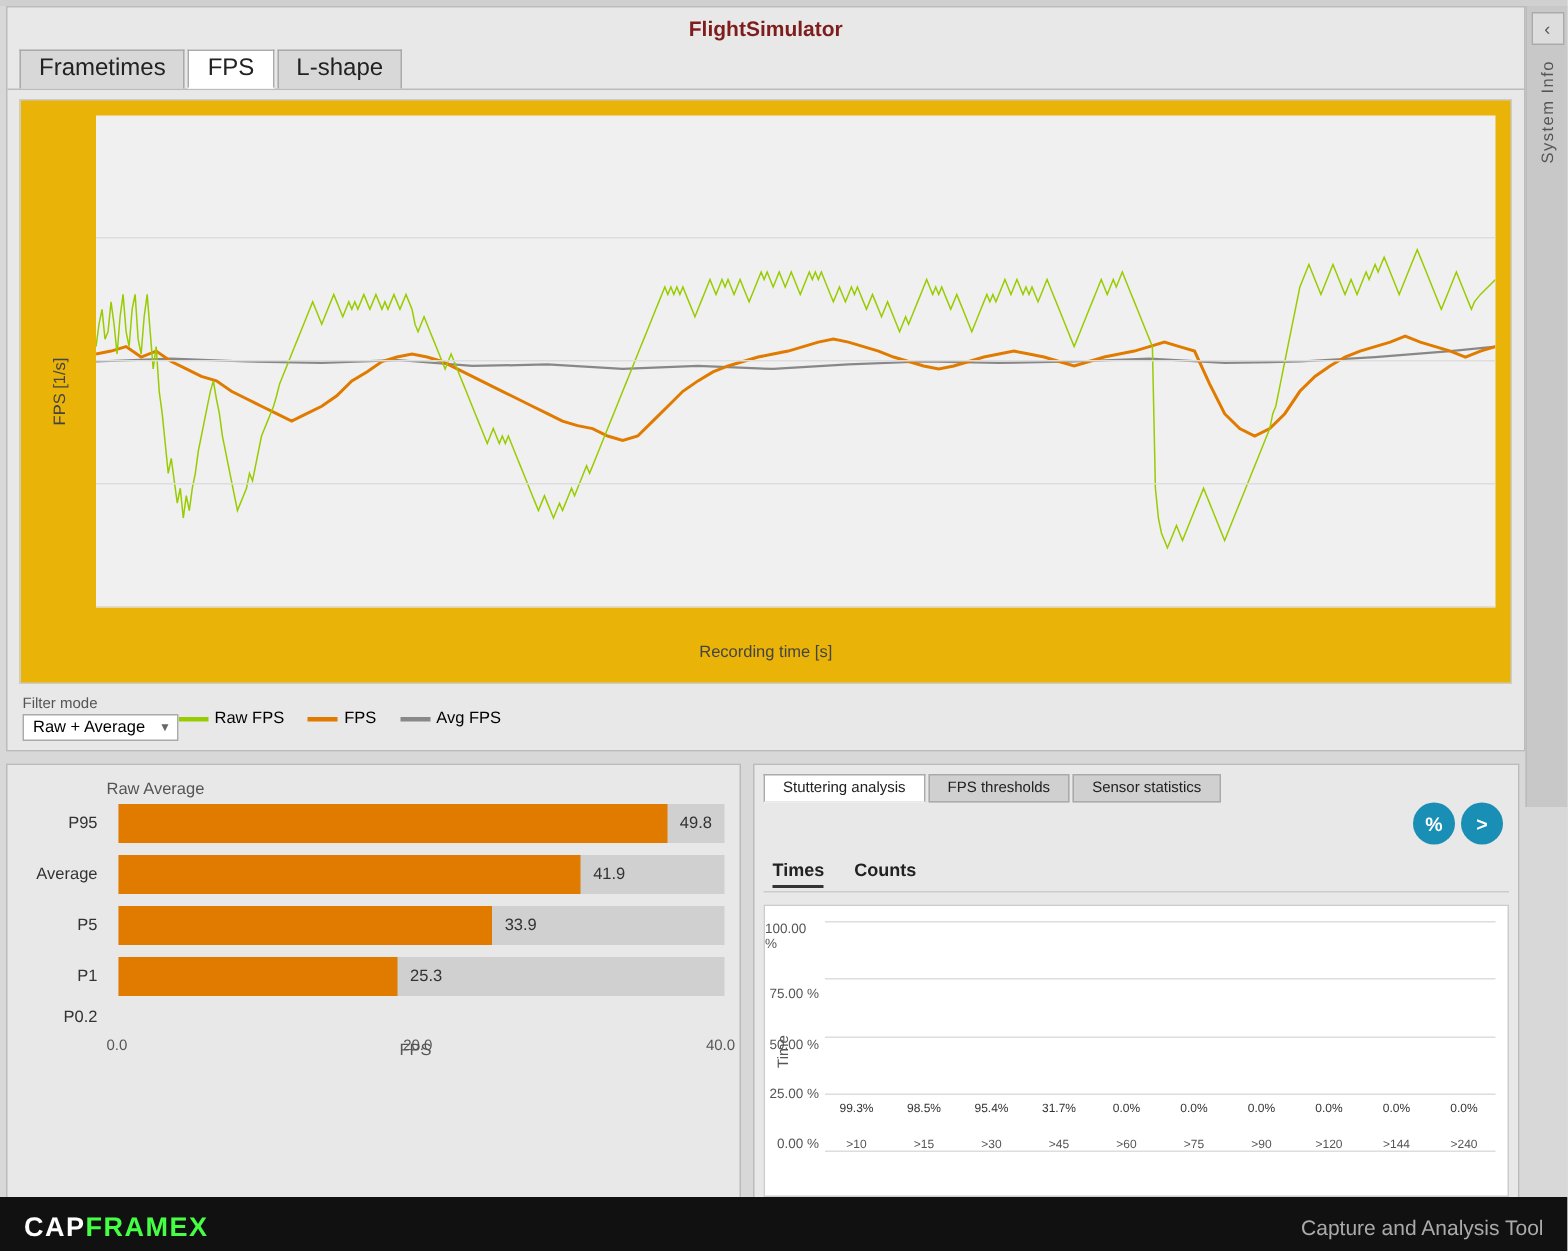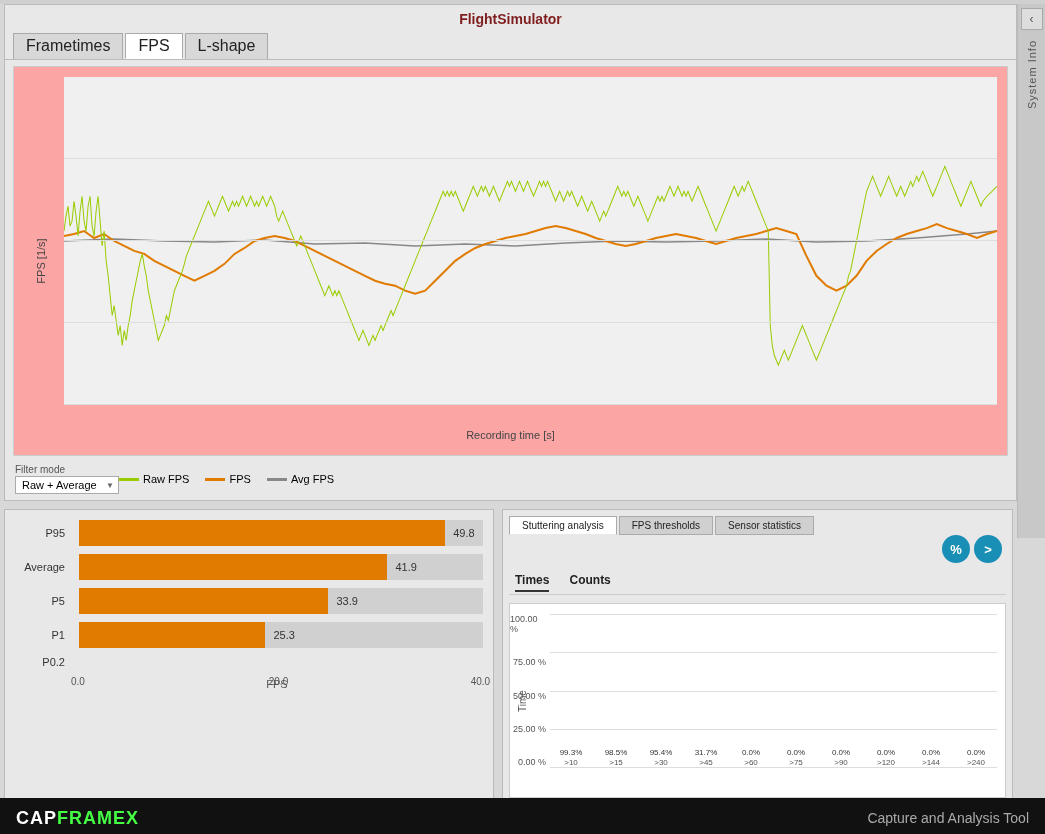--- a/index.html
+++ b/index.html
@@ -53,21 +53,21 @@
       color: #222;
     }
 
     .tab.active {
       background: #fff;
       border-bottom: 1px solid #fff;
       font-weight: normal;
     }
 
     .chart-area {
-      background: #fca5a5;
+      background: #eab308;
       border: 1px solid #ccc;
       margin: 6px 8px 4px;
       position: relative;
       height: 390px;
     }
 
     .chart-inner {
       position: absolute;
       top: 10px; left: 50px; right: 10px; bottom: 50px;
       background: #f0f0f0;
@@ -367,21 +367,21 @@
     }
 
     .hist-bar {
       width: 100%;
       background: #3399ff;
     }
 
     .hist-x-label {
       font-size: 8px;
       color: #555;
-      margin-top: 0;
+      margin-top: 14px;
     }
 
     .hist-y-axis {
       position: absolute;
       left: 0;
       top: 10px;
       bottom: 30px;
       width: 40px;
       display: flex;
       flex-direction: column;
@@ -519,20 +519,21 @@
   </div>
 
   <div class="right-panel">
     <div class="collapse-btn">‹</div>
     <div class="system-info-label">System Info</div>
   </div>
 
   <div class="bottom-section">
 
     <div class="stats-panel">
+      <div style="font-size:11px;color:#555;margin-bottom:4px;margin-left:56px;">Raw Average</div>
 
       <div class="bar-row">
         <div class="bar-label">P95</div>
         <div class="bar-track">
           <div class="bar-fill" style="width: 90.5%;">
             <span class="bar-value">49.8</span>
           </div>
         </div>
       </div>
 

